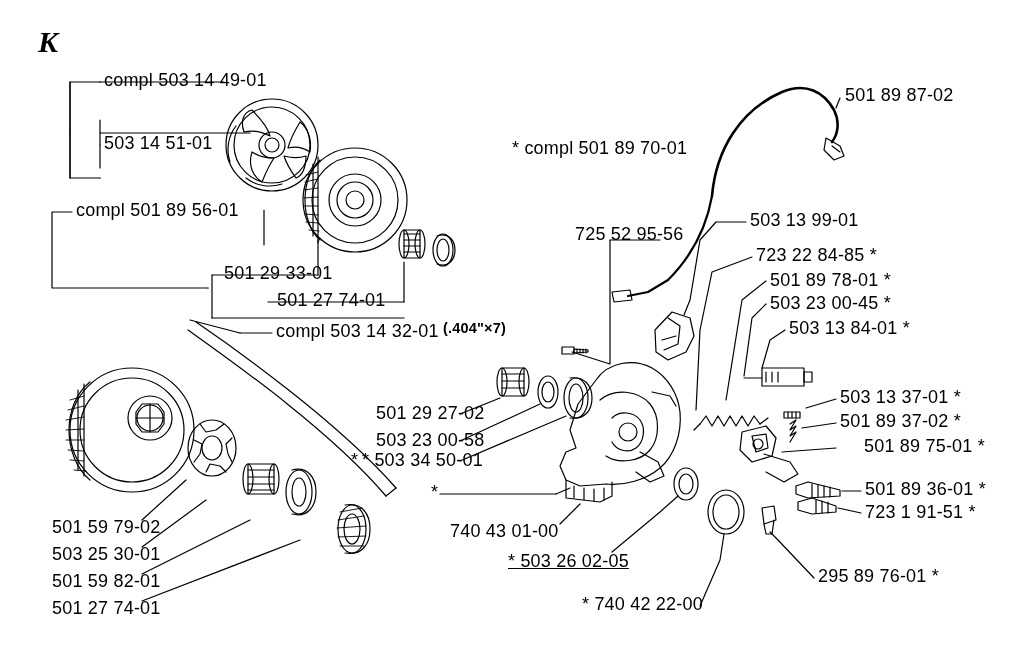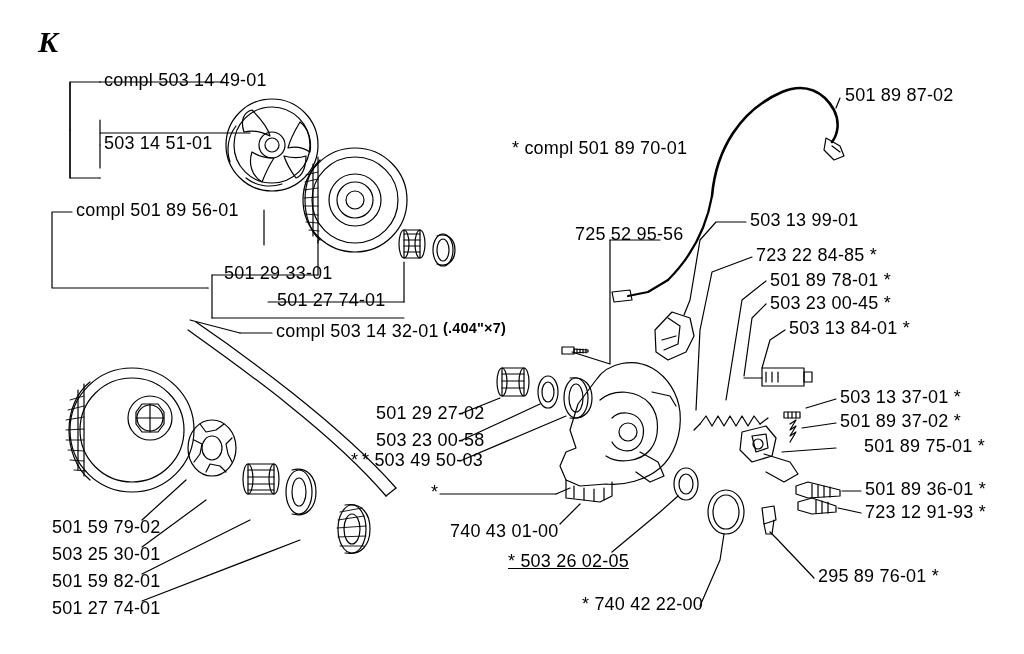--- a/index.html
+++ b/index.html
@@ -380,38 +380,38 @@
 
   <div class="label" style="left:104px; top:70px;">compl 503 14 49-01</div>
   <div class="label" style="left:104px; top:133px;">503 14 51-01</div>
   <div class="label" style="left:76px; top:200px;">compl 501 89 56-01</div>
   <div class="label" style="left:224px; top:263px;">501 29 33-01</div>
   <div class="label" style="left:277px; top:290px;">501 27 74-01</div>
   <div class="label" style="left:276px; top:321px;">compl 503 14 32-01</div>
   <div class="label bold pitch" style="left:443px; top:320px;">(.404"×7)</div>
   <div class="label" style="left:376px; top:403px;">501 29 27-02</div>
   <div class="label" style="left:376px; top:430px;">503 23 00-58</div>
-  <div class="label" style="left:362px; top:450px;">* 503 49 50-03</div>
+  <div class="label" style="left:362px; top:450px;">* 503 34 50-01</div>
   <div class="label" style="left:52px; top:517px;">501 59 79-02</div>
   <div class="label" style="left:52px; top:544px;">503 25 30-01</div>
   <div class="label" style="left:52px; top:571px;">501 59 82-01</div>
   <div class="label" style="left:52px; top:598px;">501 27 74-01</div>
   <div class="label" style="left:512px; top:138px;">* compl 501 89 70-01</div>
   <div class="label" style="left:845px; top:85px;">501 89 87-02</div>
   <div class="label" style="left:575px; top:224px;">725 52 95-56</div>
   <div class="label" style="left:750px; top:210px;">503 13 99-01</div>
   <div class="label" style="left:756px; top:245px;">723 22 84-85  *</div>
   <div class="label" style="left:770px; top:270px;">501 89 78-01  *</div>
   <div class="label" style="left:770px; top:293px;">503 23 00-45  *</div>
   <div class="label" style="left:789px; top:318px;">503 13 84-01  *</div>
   <div class="label" style="left:840px; top:387px;">503 13 37-01  *</div>
   <div class="label" style="left:840px; top:411px;">501 89 37-02  *</div>
   <div class="label" style="left:864px; top:436px;">501 89 75-01  *</div>
   <div class="label" style="left:865px; top:479px;">501 89 36-01  *</div>
-  <div class="label" style="left:865px; top:502px;">723 12 91-93  *</div>
+  <div class="label" style="left:865px; top:502px;">723 1 91-51  *</div>
   <div class="label" style="left:431px; top:482px;">*</div>
   <div class="label" style="left:450px; top:521px;">740 43 01-00</div>
   <div class="label" style="left:508px; top:551px;text-decoration:underline;">*  503 26 02-05</div>
   <div class="label" style="left:582px; top:594px;">*  740 42 22-00</div>
   <div class="label" style="left:818px; top:566px;">295 89 76-01  *</div>
   <div class="label" style="left:351px; top:450px;">*</div>
 
 </div>
 
 </body></html>

